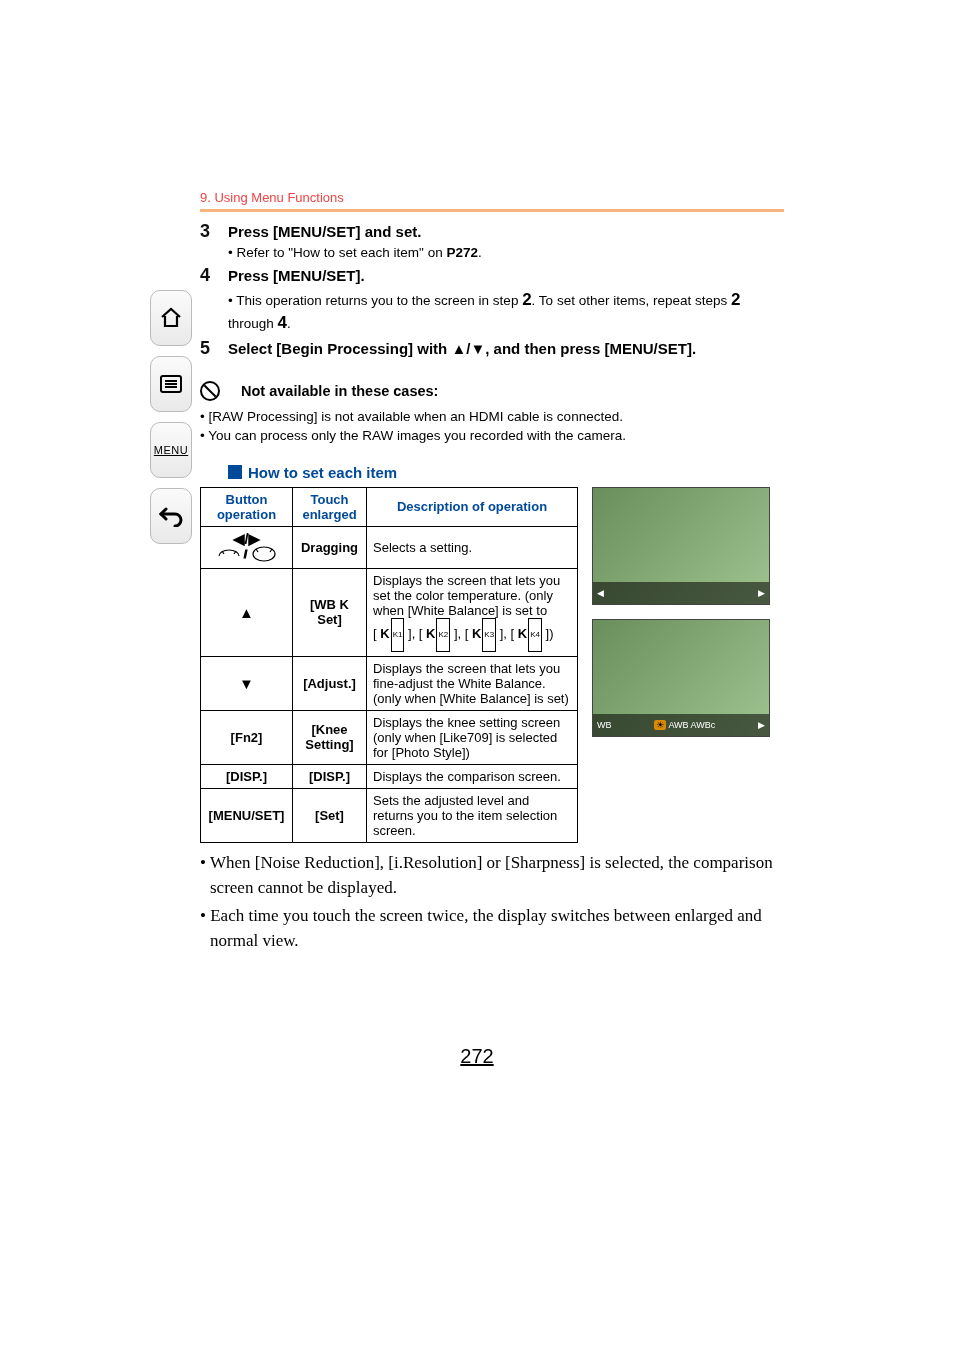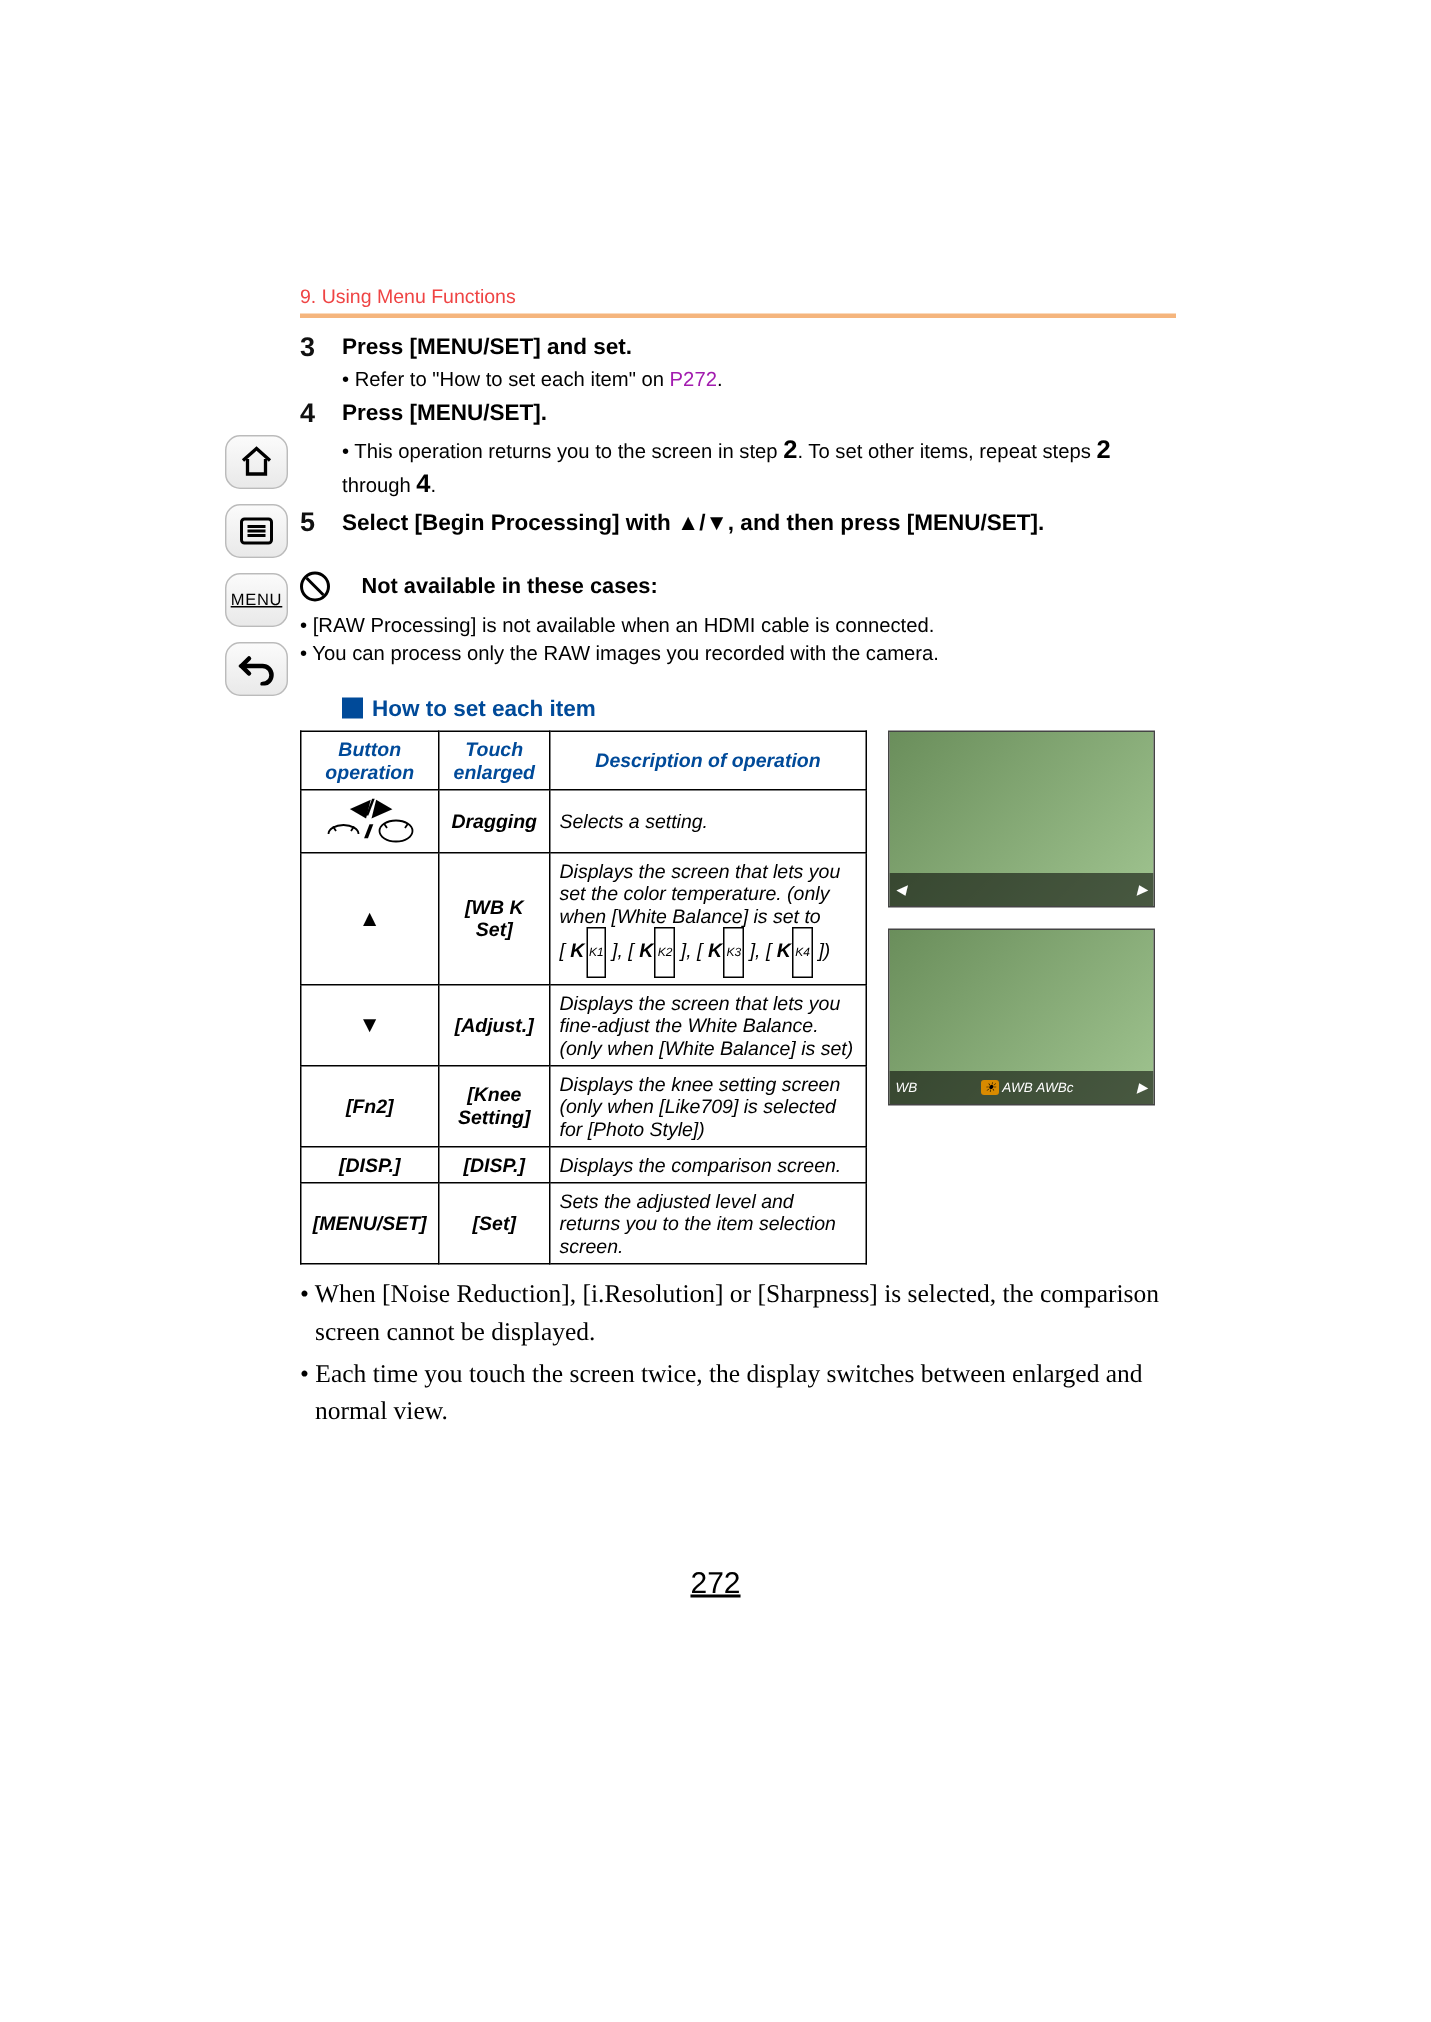--- a/index.html
+++ b/index.html
@@ -18,21 +18,21 @@
     padding-top: 190px;
   }
   .side-nav {
     position: absolute;
     left: 150px;
     top: 290px;
     width: 42px;
   }
   .side-button {
     width: 42px;
-    height: 36px;
+    height: 56px;
     border-radius: 10px;
     border: 1px solid #bbb;
     background: linear-gradient(#fbfbfb, #e9e9e9);
     display: flex;
     align-items: center;
     justify-content: center;
     margin-bottom: 10px;
     color: #000;
   }
   .side-button.menu-text {
@@ -54,21 +54,21 @@
     width: 28px;
     font-weight: bold;
     font-size: 18px;
     flex-shrink: 0;
     color: #111;
     line-height: 1.1;
   }
   .step-body { flex: 1; line-height: 1.35; }
   .step-title { font-weight: bold; font-size: 15px; }
   .step-sub { font-size: 13.5px; margin-top: 2px; }
-  .link { color: #a21caf; }
+  .link { color: #000000; font-weight: bold; }
   .big-num { font-weight: bold; font-size: 17px; }
   .not-avail {
     display: flex; align-items: center;
     gap: 21px;
     font-weight: bold; font-size: 14.5px;
     margin-top: 22px; margin-bottom: 6px;
   }
   .circ-icon {
     width: 20px; height: 20px; border-radius: 50%;
     border: 2px solid #000;
@@ -79,21 +79,21 @@
     content:""; position:absolute; width:26px; height:2px;
     background:#000; transform:rotate(45deg);
   }
   .bullets { font-size: 13.5px; line-height: 1.45; text-indent: -10px; padding-left: 10px; }
   .howto-head {
     display:flex; align-items:center; gap:6px;
     font-weight:bold; color:#004a99; font-size:15px;
     margin-top: 18px; margin-bottom: 6px; padding-left: 28px;
   }
   .howto-head .sq { width:14px; height:14px; background:#004a99; }
-  .content-row { display:flex; gap:14px;font-style:italic; }
+  .content-row { display:flex; gap:14px; }
   table.op {
     border-collapse: collapse;
     width: 378px;
     font-size: 13px;
     flex-shrink:0;
   }
   table.op th, table.op td {
     border: 1px solid #000;
     padding: 4px 6px;
     vertical-align: middle;

